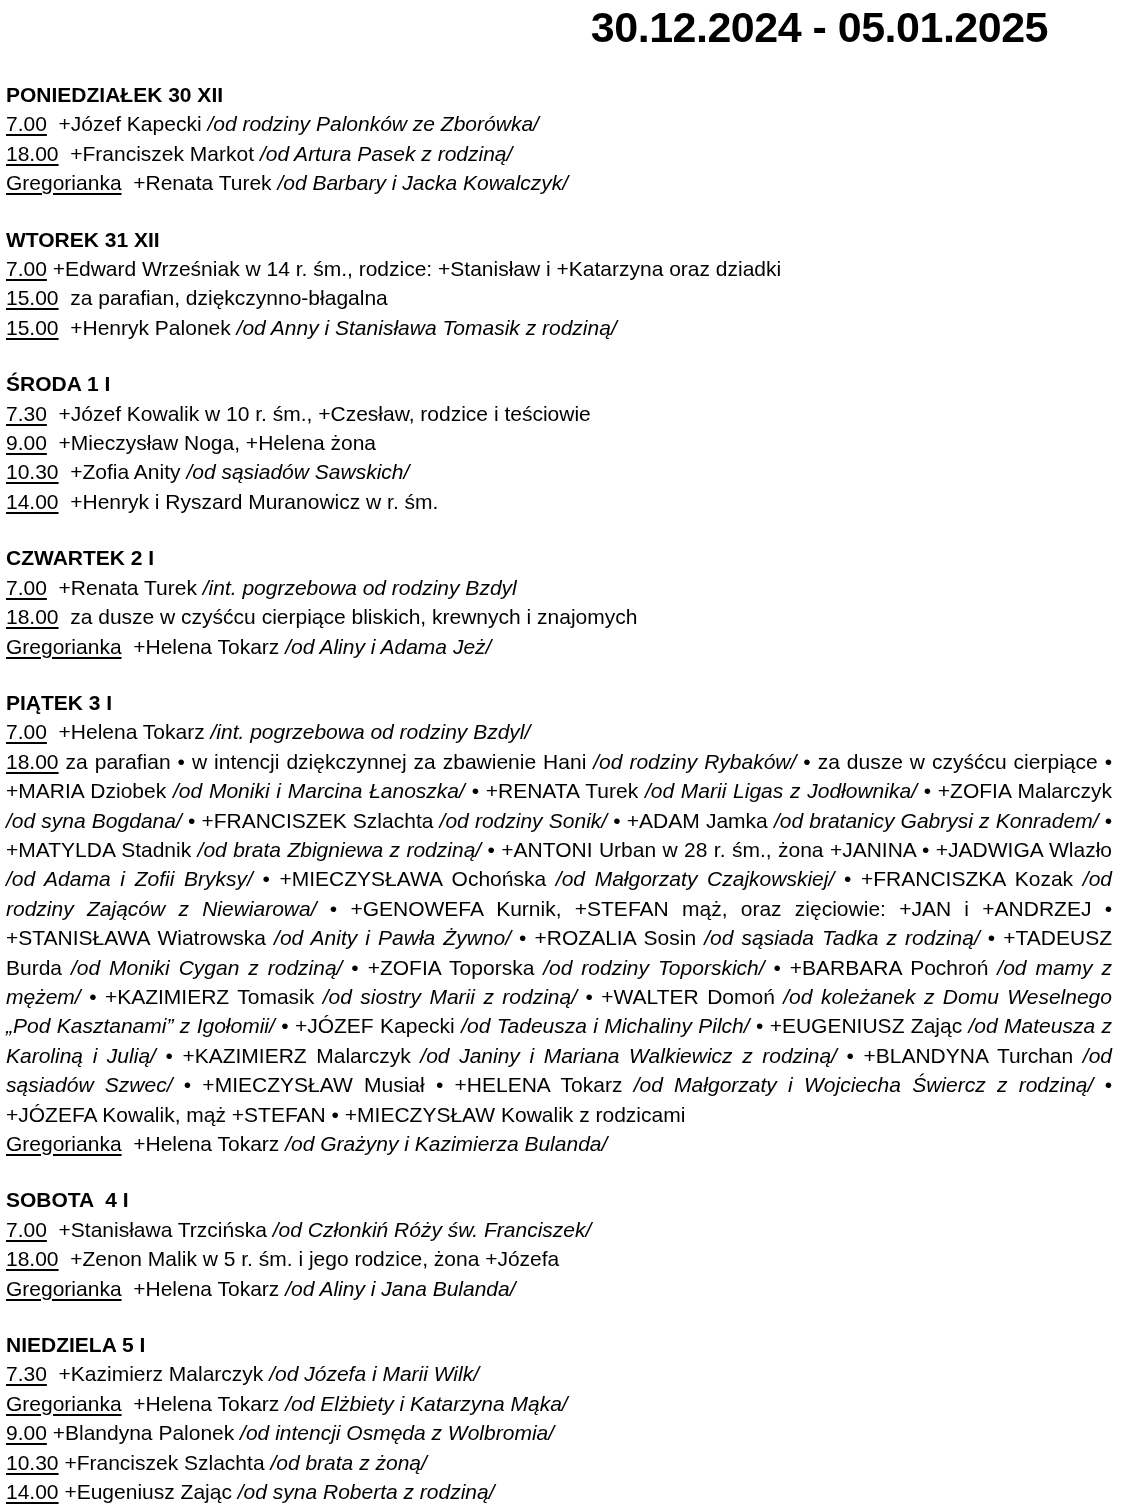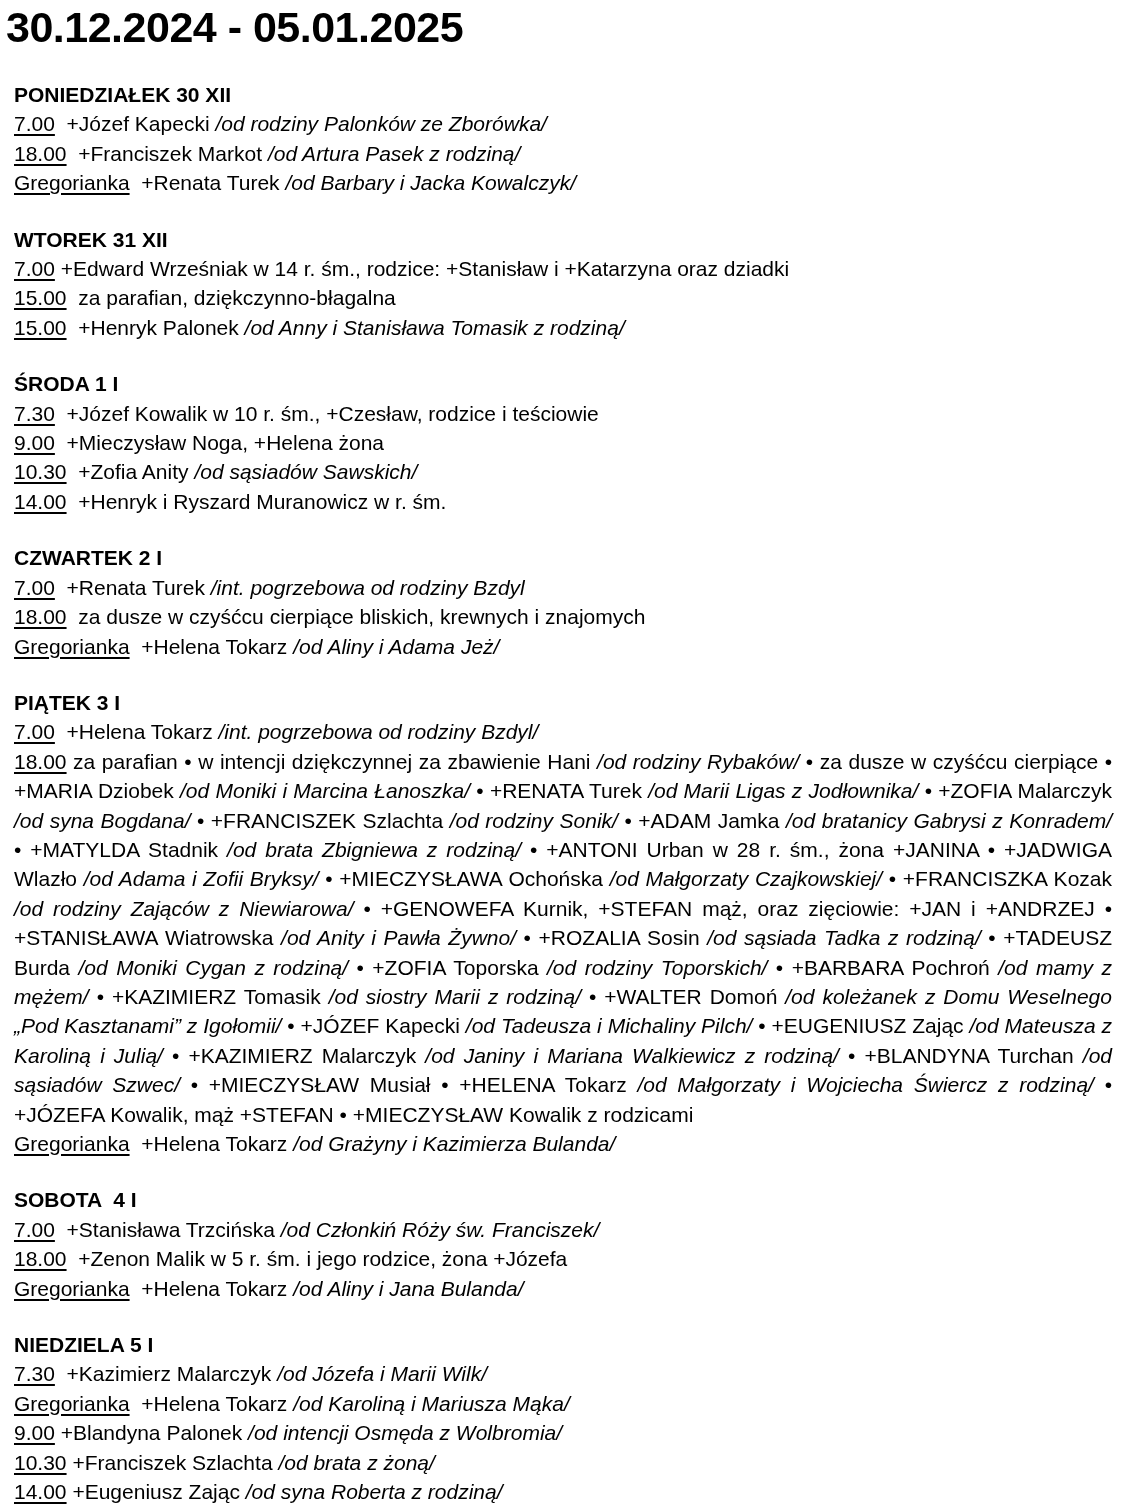--- a/index.html
+++ b/index.html
@@ -14,26 +14,26 @@
     font-size: 21px;
     line-height: 29.4px;
   }
   .page {
     padding: 2px 10px 10px 6px;
   }
   h1.doc-title {
     font-size: 43px;
     line-height: 46px;
     font-weight: bold;
-    text-align: left;
+    text-align: right;
     margin: 2px 64px 30px 0;
     letter-spacing: -0.5px;
     white-space: nowrap;
   }
-  section.day { margin: 0 0 27px 8px; }
+  section.day { margin: 0 0 27px 0; }
   section.day:last-child { margin-bottom: 0; }
   .day-header {
     font-weight: bold;
     white-space: pre-wrap;
   }
   p.entry {
     margin: 0;
     white-space: pre-wrap;
   }
   p.entry.justify {
@@ -118,21 +118,21 @@
 
   <p class="entry"><span class="time">Gregorianka</span><span class="entry-text"><span class="seg">  +Helena Tokarz </span><span class="seg it">/od Aliny i Jana Bulanda/</span></span></p>
 </div>
   </section>
 
   <section class="day">
     <div class="day-header">NIEDZIELA 5 I</div>
     <div class="entries">
   <p class="entry"><span class="time">7.30</span><span class="entry-text"><span class="seg">  +Kazimierz Malarczyk </span><span class="seg it">/od Józefa i Marii Wilk/</span></span></p>
 
-  <p class="entry"><span class="time">Gregorianka</span><span class="entry-text"><span class="seg">  +Helena Tokarz </span><span class="seg it">/od Karoliną i Mariusza Mąka/</span></span></p>
+  <p class="entry"><span class="time">Gregorianka</span><span class="entry-text"><span class="seg">  +Helena Tokarz </span><span class="seg it">/od Elżbiety i Katarzyna Mąka/</span></span></p>
 
   <p class="entry"><span class="time">9.00</span><span class="entry-text"><span class="seg"> +Blandyna Palonek </span><span class="seg it">/od intencji Osmęda z Wolbromia/</span></span></p>
 
   <p class="entry"><span class="time">10.30</span><span class="entry-text"><span class="seg"> +Franciszek Szlachta </span><span class="seg it">/od brata z żoną/</span></span></p>
 
   <p class="entry"><span class="time">14.00</span><span class="entry-text"><span class="seg"> +Eugeniusz Zając </span><span class="seg it">/od syna Roberta z rodziną/</span></span></p>
 </div>
   </section>
 </div>
 </div>

